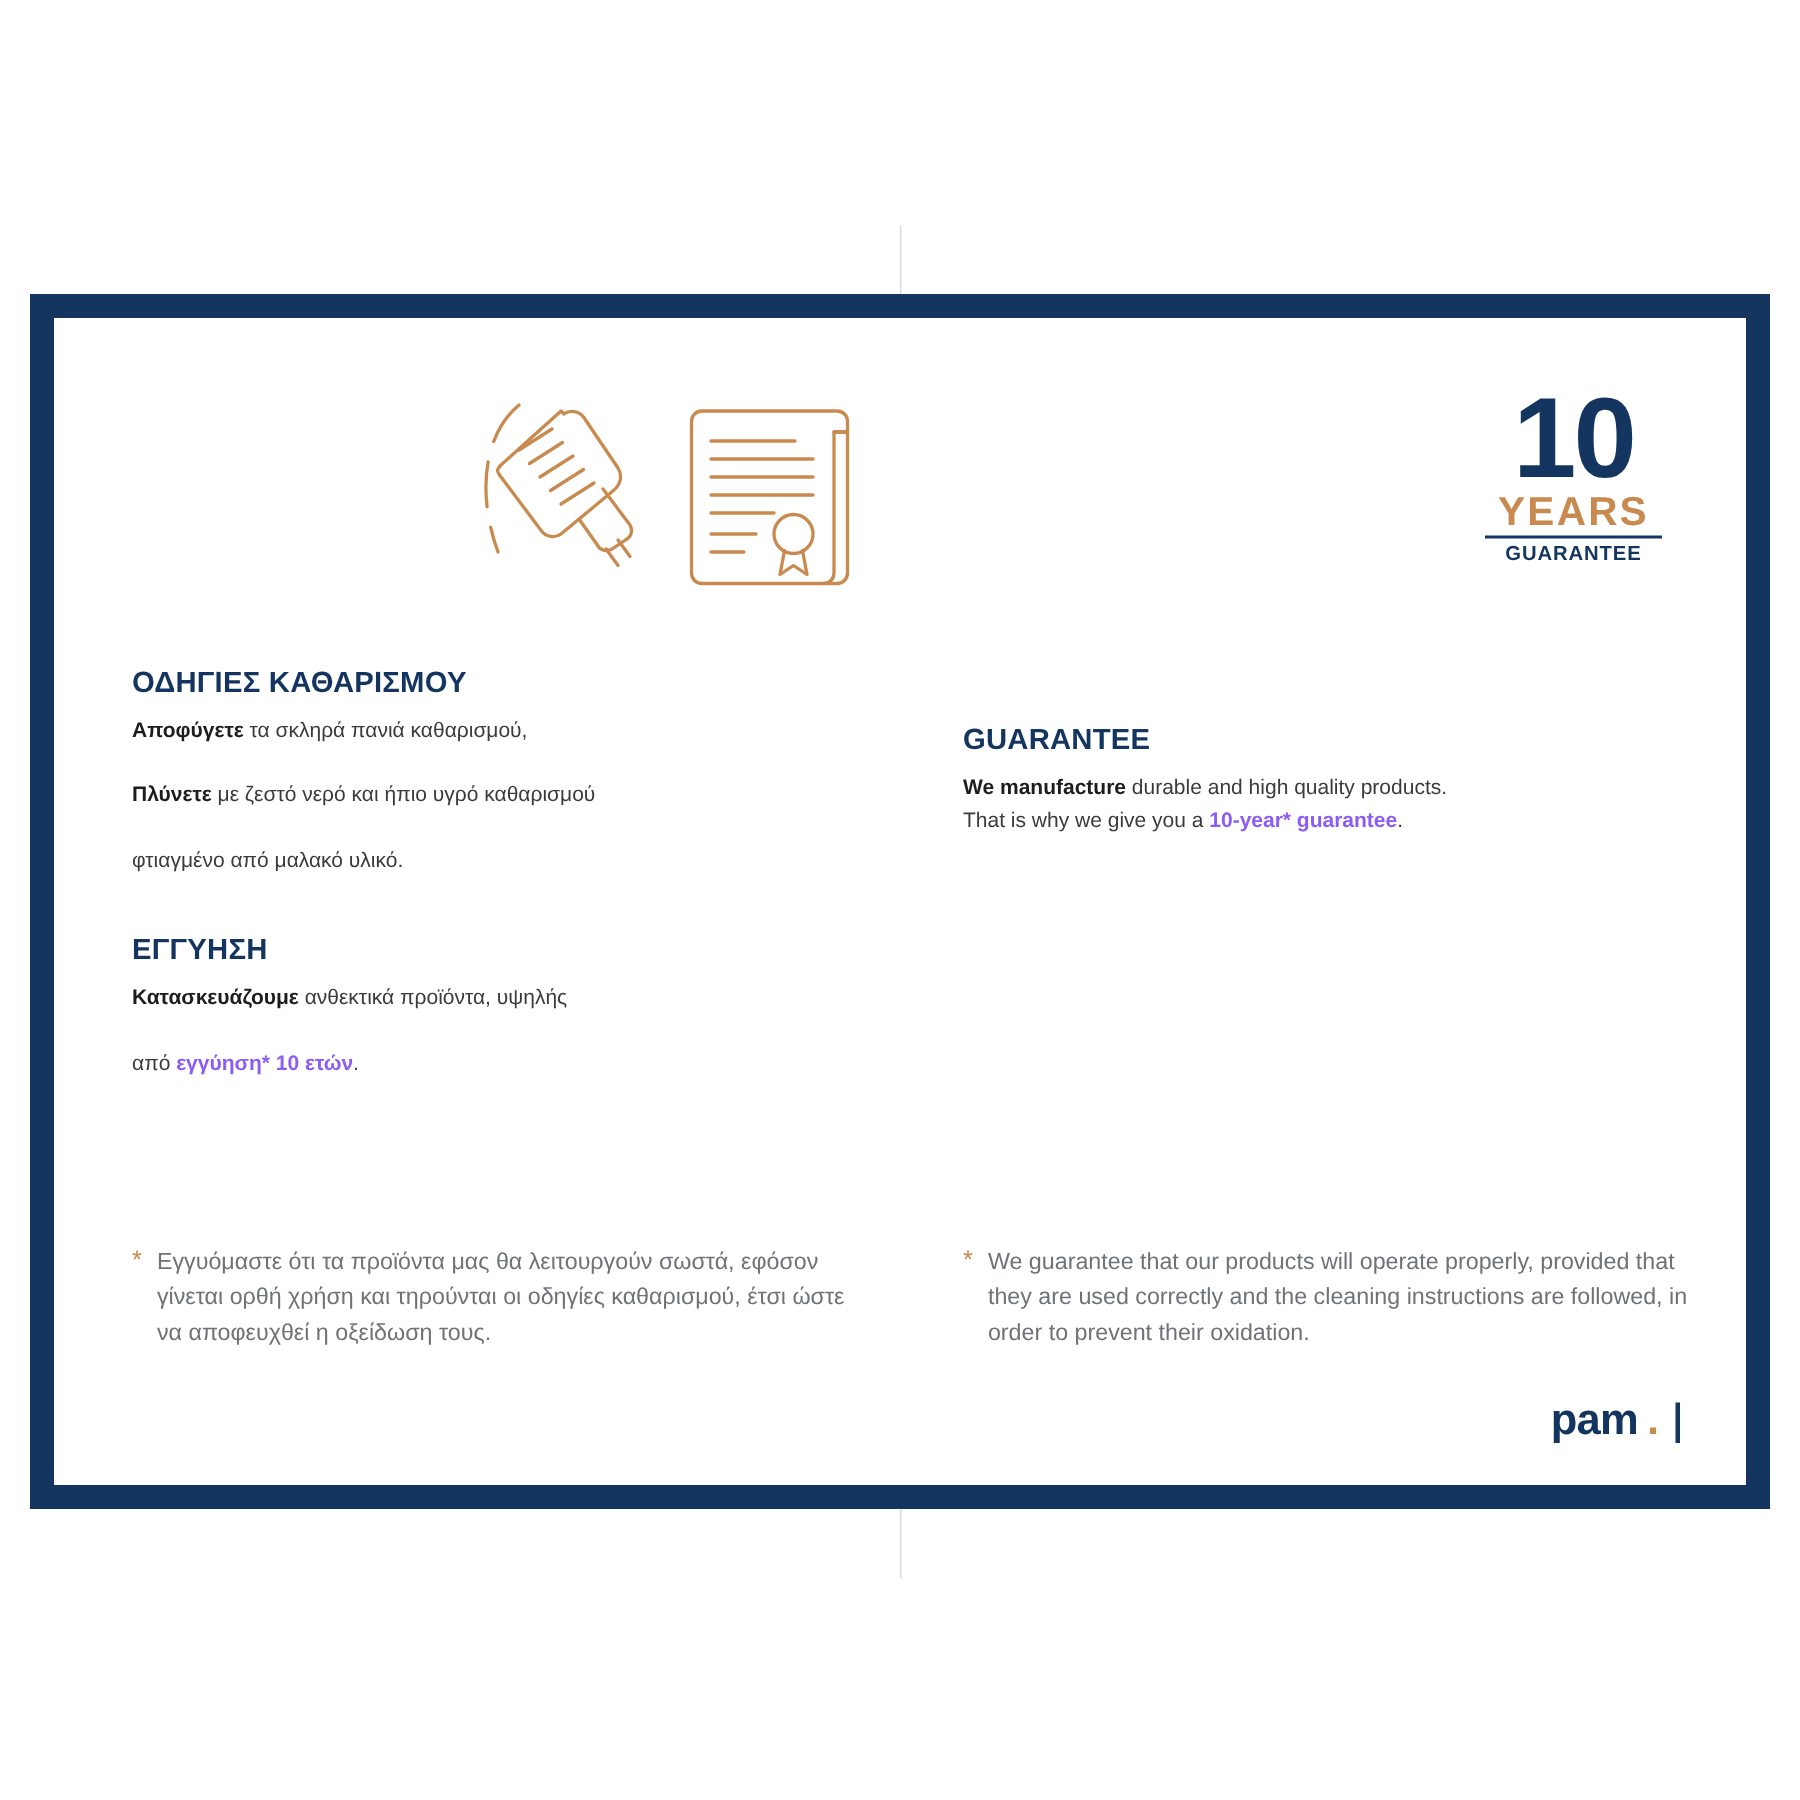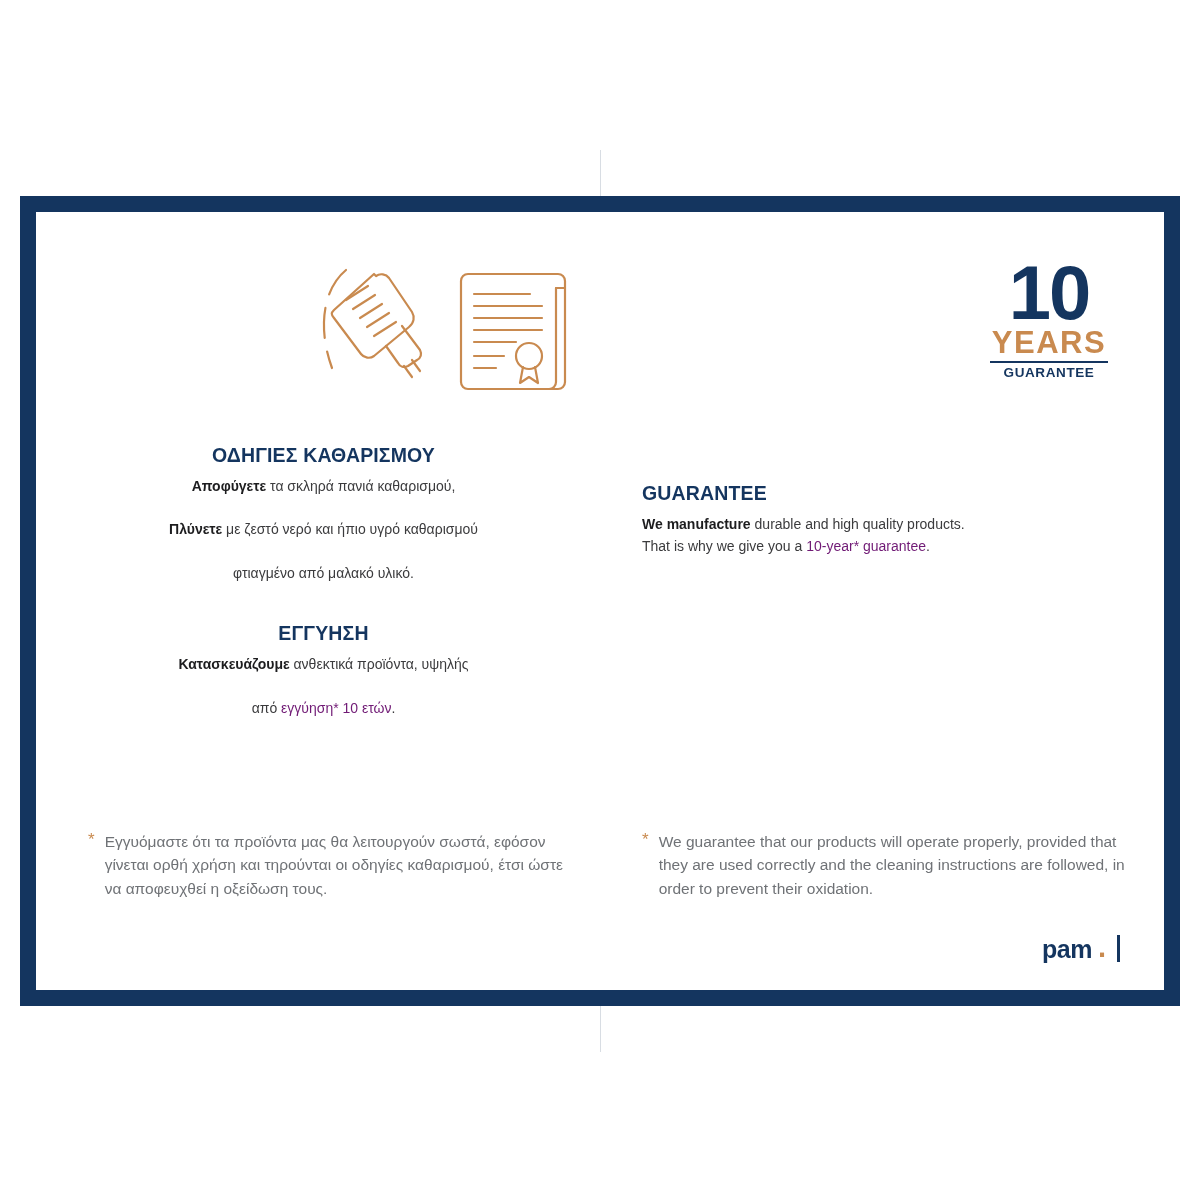--- a/index.html
+++ b/index.html
@@ -61,56 +61,56 @@
   .badge .ten {
     font-family: "Liberation Sans", sans-serif;
     font-weight: bold;
     font-size: 76px;
     line-height: 0.86;
     letter-spacing: -2px;
     color: #14355f;
   }
   .badge .years {
     font-weight: bold;
-    font-size: 31px;
+    font-size: 27px;
     letter-spacing: 1.5px;
     color: #c98a4f;
     line-height: 1.05;
     margin-top: 2px;
   }
   .badge .guarantee {
     font-weight: bold;
     font-size: 13.5px;
     letter-spacing: 0.6px;
     color: #14355f;
     border-top: 2px solid #14355f;
     padding-top: 2px;
     margin-top: 1px;
   }
 
   
   .content { position: absolute; top: 232px; }
-  .page.left .content  { left: 52px; right: 41px; text-align: center; }
+  .page.left .content  { left: 52px; right: 41px; }
   .page.right .content { left: 42px; right: 44px; }
 
   h2 {
     color: #14355f;
     font-size: 19.5px;
     font-weight: bold;
     letter-spacing: 0.15px;
     margin-bottom: 9px;
   }
   p.body {
     color: #3b3b3d;
     font-size: 14px;
     line-height: 1.55;
     font-weight: normal;
   }
   p.body b { color: #1d1d1f; font-weight: bold; }
-  .accent { color: #701a75; font-weight: normal; }
+  .accent { color: #8b5cf6; font-weight: bold; }
 
   .block-gap { height: 38px; }
 
   
   .footnote {
     position: absolute;
     display: flex;
     gap: 10px;
     color: #6f7276;
     font-size: 15.5px;
@@ -124,21 +124,21 @@
   .logo {
     position: absolute;
     right: 44px; bottom: 28px;
     display: flex;
     align-items: flex-end;
     gap: 6px;
   }
   .logo .word {
     color: #14355f;
     font-weight: bold;
-    font-size: 25px;
+    font-size: 29px;
     letter-spacing: -0.5px;
     line-height: 1;
   }
   .logo .dot { color: #c98a4f; font-weight: bold; font-size: 29px; line-height: 1; }
   .logo .bar {
     width: 3px; height: 27px;
     background: #14355f;
     margin-left: 5px;
   }
 </style>

